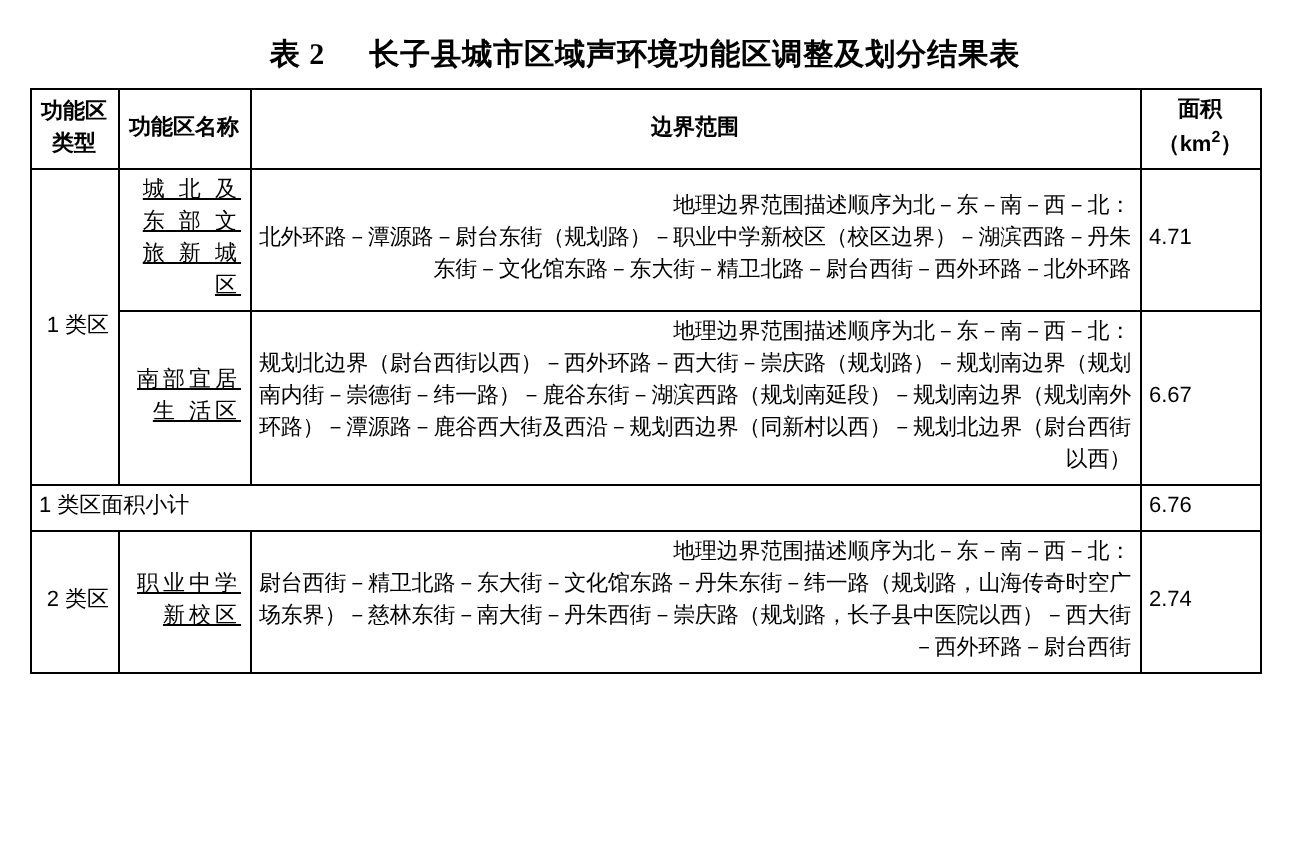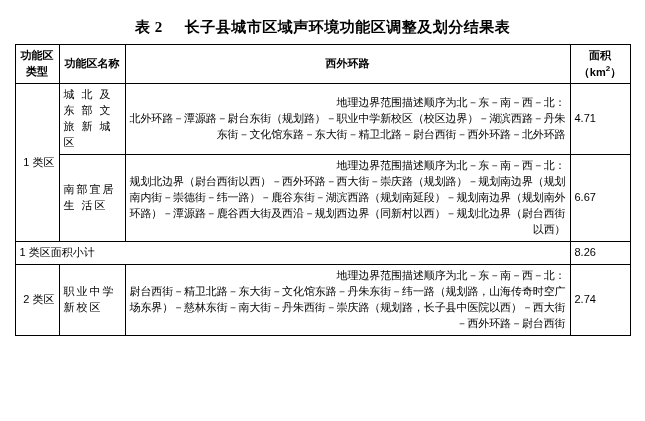--- a/index.html
+++ b/index.html
@@ -57,24 +57,25 @@
   .col-type { width: 44px; }
   .col-name { width: 66px; }
   .col-range { width: 445px; }
   .col-area { width: 60px; }
   td.zone-type {
     text-align: right;
     font-size: 11.5px;
     letter-spacing: 0px;
   }
   td.zone-name {
-    text-align: left;
+    text-align: right;
     font-size: 11.5px;
     letter-spacing: 2px;
     line-height: 1.7;
+    text-decoration: underline;
   }
   td.range {
     text-align: right;
     font-size: 11px;
     line-height: 1.55;
     letter-spacing: -0.1px;
   }
   td.area {
     text-align: left;
     font-size: 11.5px;
@@ -105,21 +106,21 @@
     <colgroup>
       <col class="col-type">
       <col class="col-name">
       <col class="col-range">
       <col class="col-area">
     </colgroup>
     <thead>
       <tr>
         <th class="hdr">功能区类型</th>
         <th class="hdr">功能区名称</th>
-        <th class="hdr">西外环路</th>
+        <th class="hdr">边界范围</th>
         <th class="hdr">
           <span class="hdr-lines">面积</span>
           <span class="hdr-lines">（<span>km</span><span class="sup">2</span>）</span>
         </th>
       </tr>
     </thead>
     <tbody>
       <tr>
         <td class="zone-type" rowspan="2">1 类区</td>
         <td class="zone-name">城 北 及东 部 文旅 新 城区</td>
@@ -128,21 +129,21 @@
         <td class="area">4.71</td>
       </tr>
       <tr>
         <td class="zone-name">南部宜居 生 活区</td>
         <td class="range" style="white-space: pre-line;">地理边界范围描述顺序为北－东－南－西－北：
 规划北边界（尉台西街以西）－西外环路－西大街－崇庆路（规划路）－规划南边界（规划南内街－崇德街－纬一路）－鹿谷东街－湖滨西路（规划南延段）－规划南边界（规划南外环路）－潭源路－鹿谷西大街及西沿－规划西边界（同新村以西）－规划北边界（尉台西街以西）</td>
         <td class="area">6.67</td>
       </tr>
       <tr>
         <td class="subtotal" colspan="3">1 类区面积小计</td>
-        <td class="area">8.26</td>
+        <td class="area">6.76</td>
       </tr>
       <tr>
         <td class="zone-type">2 类区</td>
         <td class="zone-name">职业中学新校区</td>
         <td class="range" style="white-space: pre-line;">地理边界范围描述顺序为北－东－南－西－北：
 尉台西街－精卫北路－东大街－文化馆东路－丹朱东街－纬一路（规划路，山海传奇时空广场东界）－慈林东街－南大街－丹朱西街－崇庆路（规划路，长子县中医院以西）－西大街－西外环路－尉台西街</td>
         <td class="area">2.74</td>
       </tr>
     </tbody>
   </table>

